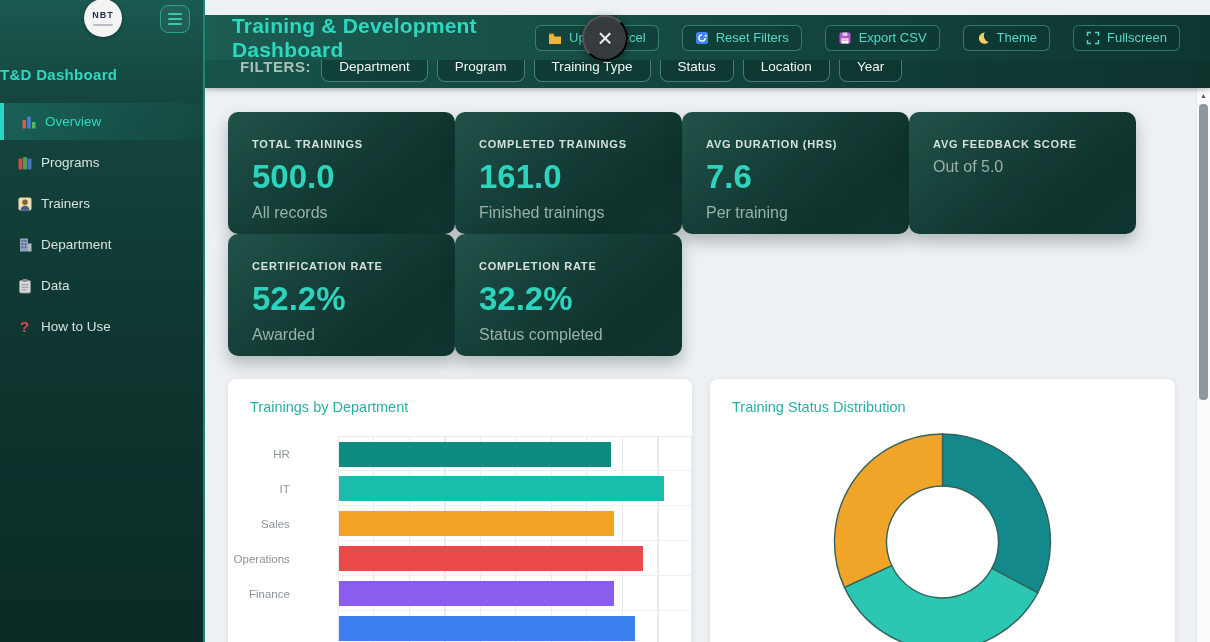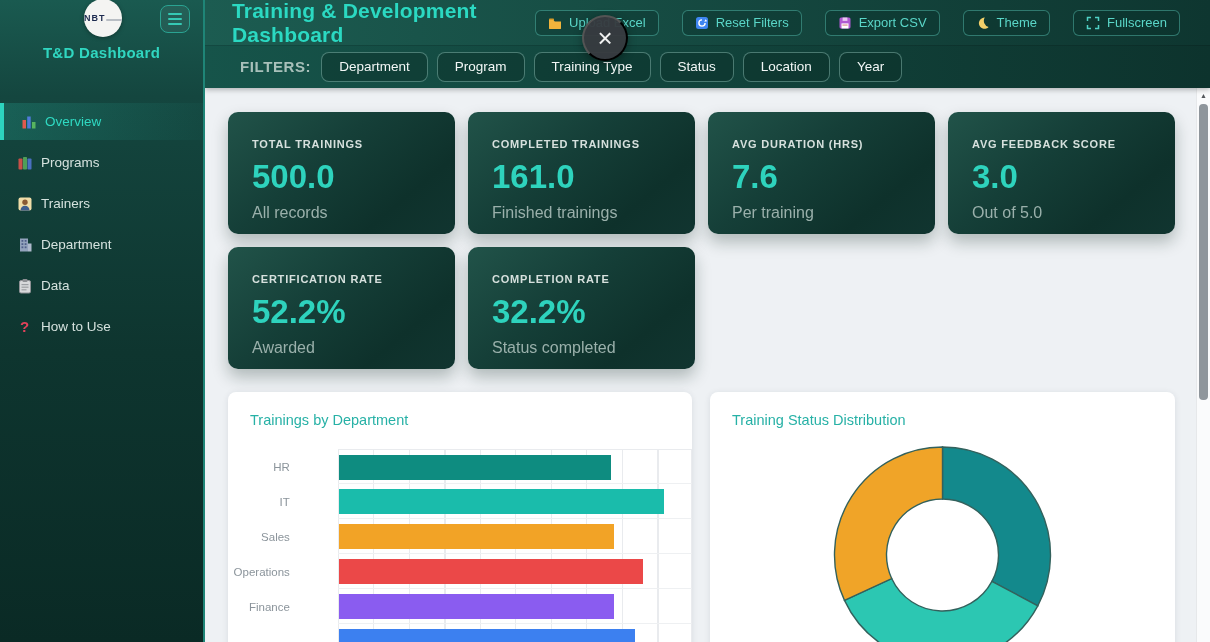--- a/index.html
+++ b/index.html
@@ -14,50 +14,50 @@
   
   .sidebar{
     position:absolute; left:0; top:0; width:205px; height:642px;
     background:linear-gradient(180deg,#1a5a50 0%,#14463f 15%,#0e352f 55%,#0a2a25 100%);
     border-right:2px solid #1f8577;
     z-index:20;
   }
   .brand-head{ position:relative; height:88px; }
   .logo-circle{
     position:absolute; left:84px; top:-1px; width:38px; height:38px; border-radius:50%;
-    background:#f4f4f2; display:flex; align-items:center; justify-content:center;
+    background:#f4f4f2; display:flex; flex-direction:column; align-items:center; justify-content:center;
     box-shadow:0 1px 4px rgba(0,0,0,0.35);
   }
   .logo-text{ font-size:9px; font-weight:bold; color:#1d2b4f; letter-spacing:1px; }
   .logo-line{ width:20px; height:2px; background:#b9bec4; margin-top:4px; border-radius:1px; }
   .hamburger{
     position:absolute; right:13px; top:5px; width:30px; height:28px;
     border:1.5px solid #2aa392; border-radius:8px; background:rgba(255,255,255,0.05);
     display:flex; flex-direction:column; align-items:center; justify-content:center; gap:3px;
   }
   .hamburger i{ display:block; width:14px; height:2px; background:#35c9b4; border-radius:1px; }
   .brand-name{
-    position:absolute; left:0; right:0; top:44px; text-align:center;
+    position:absolute; left:0; right:0; top:66px; 
     color:#30d6c0; font-size:15px; font-weight:bold; letter-spacing:0.3px;
   }
   .nav{ margin-top:15px; }
   .nav-item{
     height:37px; margin-bottom:4px; display:flex; align-items:center; gap:8px;
     padding-left:16px; color:#d5e2de; font-size:13.5px;
   }
   .nav-item.active{
     background:linear-gradient(90deg, rgba(47,217,194,0.18), rgba(47,217,194,0.03));
     border-left:4px solid #2dd4bf; color:#2fd9c2;
   }
   .nav-icon{ width:17px; height:17px; flex:0 0 17px; display:flex; align-items:center; justify-content:center; }
   .q-glyph{ color:#e0425a; font-weight:bold; font-size:15px; }
 
   
   .topbar{
-    position:absolute; left:205px; top:0; width:1005px; height:45px;
+    position:absolute; left:205px; top:15px; width:1005px; height:45px;
     background:linear-gradient(90deg,#1c5c51,#0e3630);
     display:flex; align-items:center; z-index:10;
   }
   .page-title{ margin-left:27px; font-size:21px; font-weight:bold; color:#2bd9c2; letter-spacing:0.2px; }
   .actions{ margin-left:auto; margin-right:30px; display:flex; gap:23px; }
   .action-btn{
     height:26px; padding:0 12px; display:flex; align-items:center; gap:7px;
     background:rgba(8,48,42,0.35); border:1px solid rgba(90,200,185,0.45); border-radius:6px;
     color:#5ad6c8; font-size:13px; white-space:nowrap;
   }
@@ -86,21 +86,21 @@
     box-shadow:0 2px 8px rgba(0,0,0,0.35); z-index:60;
   }
 
   
   .main{
     position:absolute; left:207px; top:88px; width:1003px; height:554px;
     background:#eef1f4; overflow:hidden;
   }
   .content{ padding:24px 0 0 21px; }
 
-  .kpi-grid{ display:grid; grid-template-columns:repeat(4,227px); gap:13px; }
+  .kpi-grid{ display:grid; grid-template-columns:repeat(4,227px); }
   .kpi-card{
     height:122px; border-radius:10px; padding:26px 24px 0 24px;
     background:linear-gradient(140deg,#215349 0%,#153f38 40%,#0e312b 75%,#113530 100%);
     box-shadow:0 8px 16px rgba(13,38,34,0.28);
   }
   .kpi-label{ font-size:11px; font-weight:bold; color:#d6e0dd; letter-spacing:0.8px; }
   .kpi-value{ font-size:33px; font-weight:bold; color:#2ed3bd; margin-top:8px; }
   .kpi-sub{ font-size:16px; color:#9ab0ab; margin-top:8px; }
 
   .charts-row{ display:flex; gap:18px; margin-top:23px; }
@@ -300,21 +300,20 @@
         <div class="kpi-value" data-interactable="false">161.0</div>
         <div class="kpi-sub" data-interactable="false">Finished trainings</div>
       </div>
       <div class="kpi-card" data-interactable="false">
         <div class="kpi-label" data-interactable="false">AVG DURATION (HRS)</div>
         <div class="kpi-value" data-interactable="false">7.6</div>
         <div class="kpi-sub" data-interactable="false">Per training</div>
       </div>
       <div class="kpi-card" data-interactable="false">
         <div class="kpi-label" data-interactable="false">AVG FEEDBACK SCORE</div>
-        <div class="kpi-value" data-interactable="false">3.0</div>
         <div class="kpi-sub" data-interactable="false">Out of 5.0</div>
       </div>
       <div class="kpi-card" data-interactable="false">
         <div class="kpi-label" data-interactable="false">CERTIFICATION RATE</div>
         <div class="kpi-value" data-interactable="false">52.2%</div>
         <div class="kpi-sub" data-interactable="false">Awarded</div>
       </div>
       <div class="kpi-card" data-interactable="false">
         <div class="kpi-label" data-interactable="false">COMPLETION RATE</div>
         <div class="kpi-value" data-interactable="false">32.2%</div>

